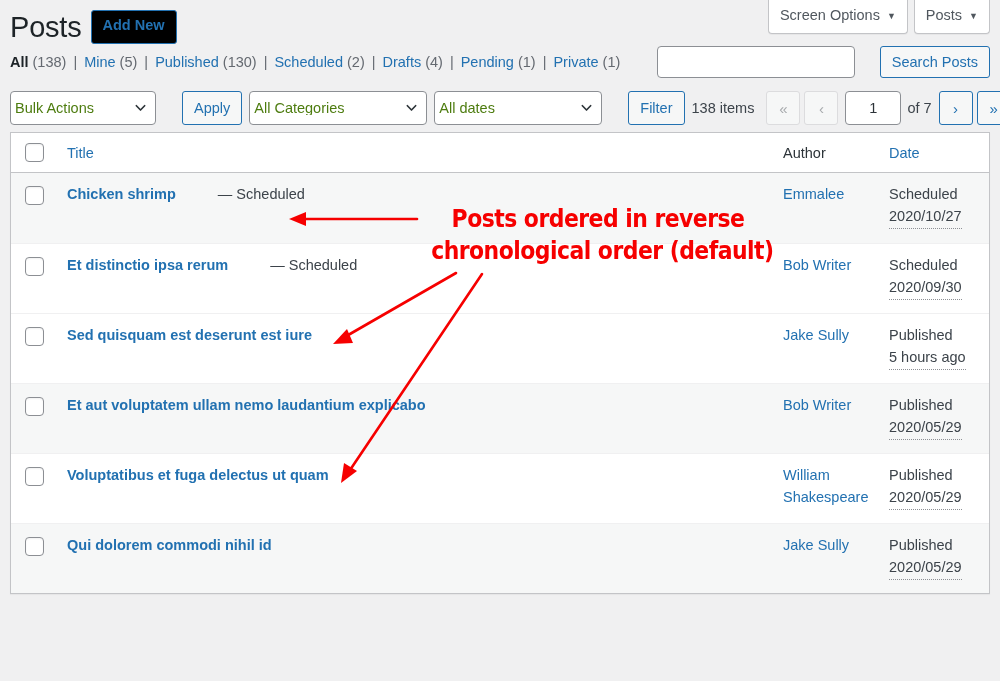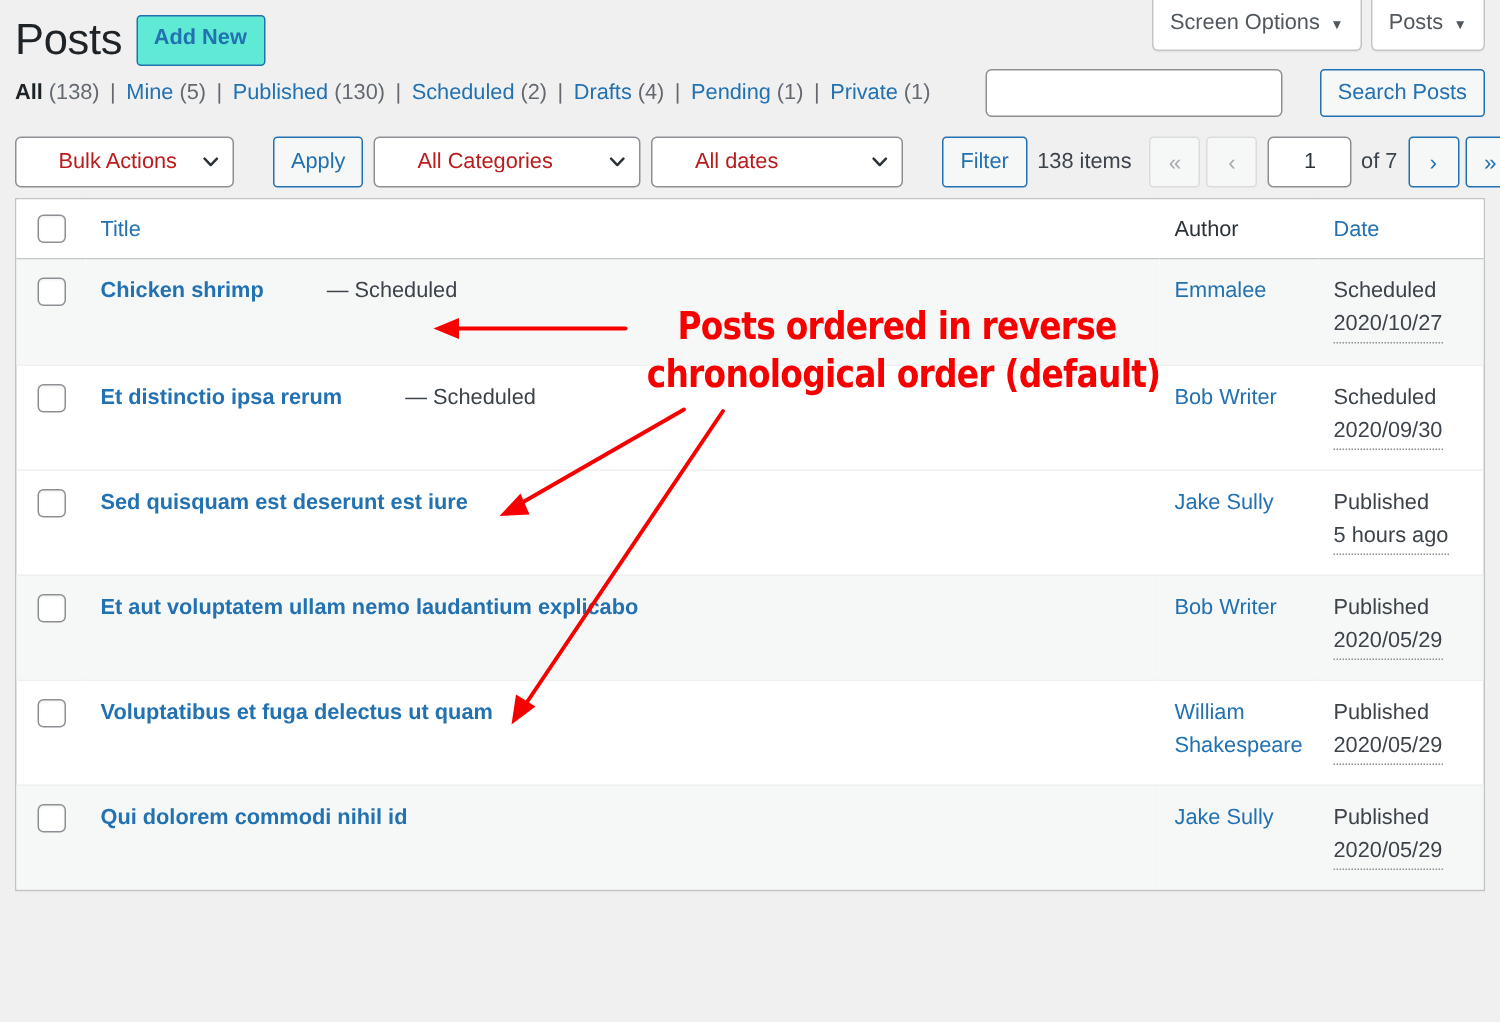--- a/index.html
+++ b/index.html
@@ -73,21 +73,21 @@
     color: #1d2327;
     margin: 0;
     line-height: 1.2;
     letter-spacing: -0.2px;
   }
   .page-title-action {
     display: inline-block;
     border: 1px solid #2271b1;
     border-radius: 3px;
     color: #2271b1;
-    background: #5eead4;
+    background: #000000;
     padding: 4px 11px 6px 11px;
     font-size: 14.5px;
     font-weight: 600;
     line-height: 1.5;
     cursor: pointer;
     text-decoration: none;
     white-space: nowrap;
   }
 
   
@@ -177,24 +177,24 @@
   .select-wrap {
     position: relative;
     display: inline-block;
   }
   .select-wrap select {
     appearance: none;
     -webkit-appearance: none;
     border: 1px solid #8c8f94;
     border-radius: 4px;
     background: #fff;
-    color: #b91c1c;
+    color: #4d7c0f;
     font-size: 14.5px;
     height: 34px;
-    padding: 0 30px 0 28px;
+    padding: 0 30px 0 4px;
     font-family: "Liberation Sans", sans-serif;
     cursor: pointer;
     box-sizing: border-box;
     line-height: 1;
   }
   .select-wrap select.bulk { width: 146px; }
   .select-wrap select.dates { width: 168px; }
   .select-wrap select.cats { width: 178px; }
   .select-arrow {
     position: absolute;

